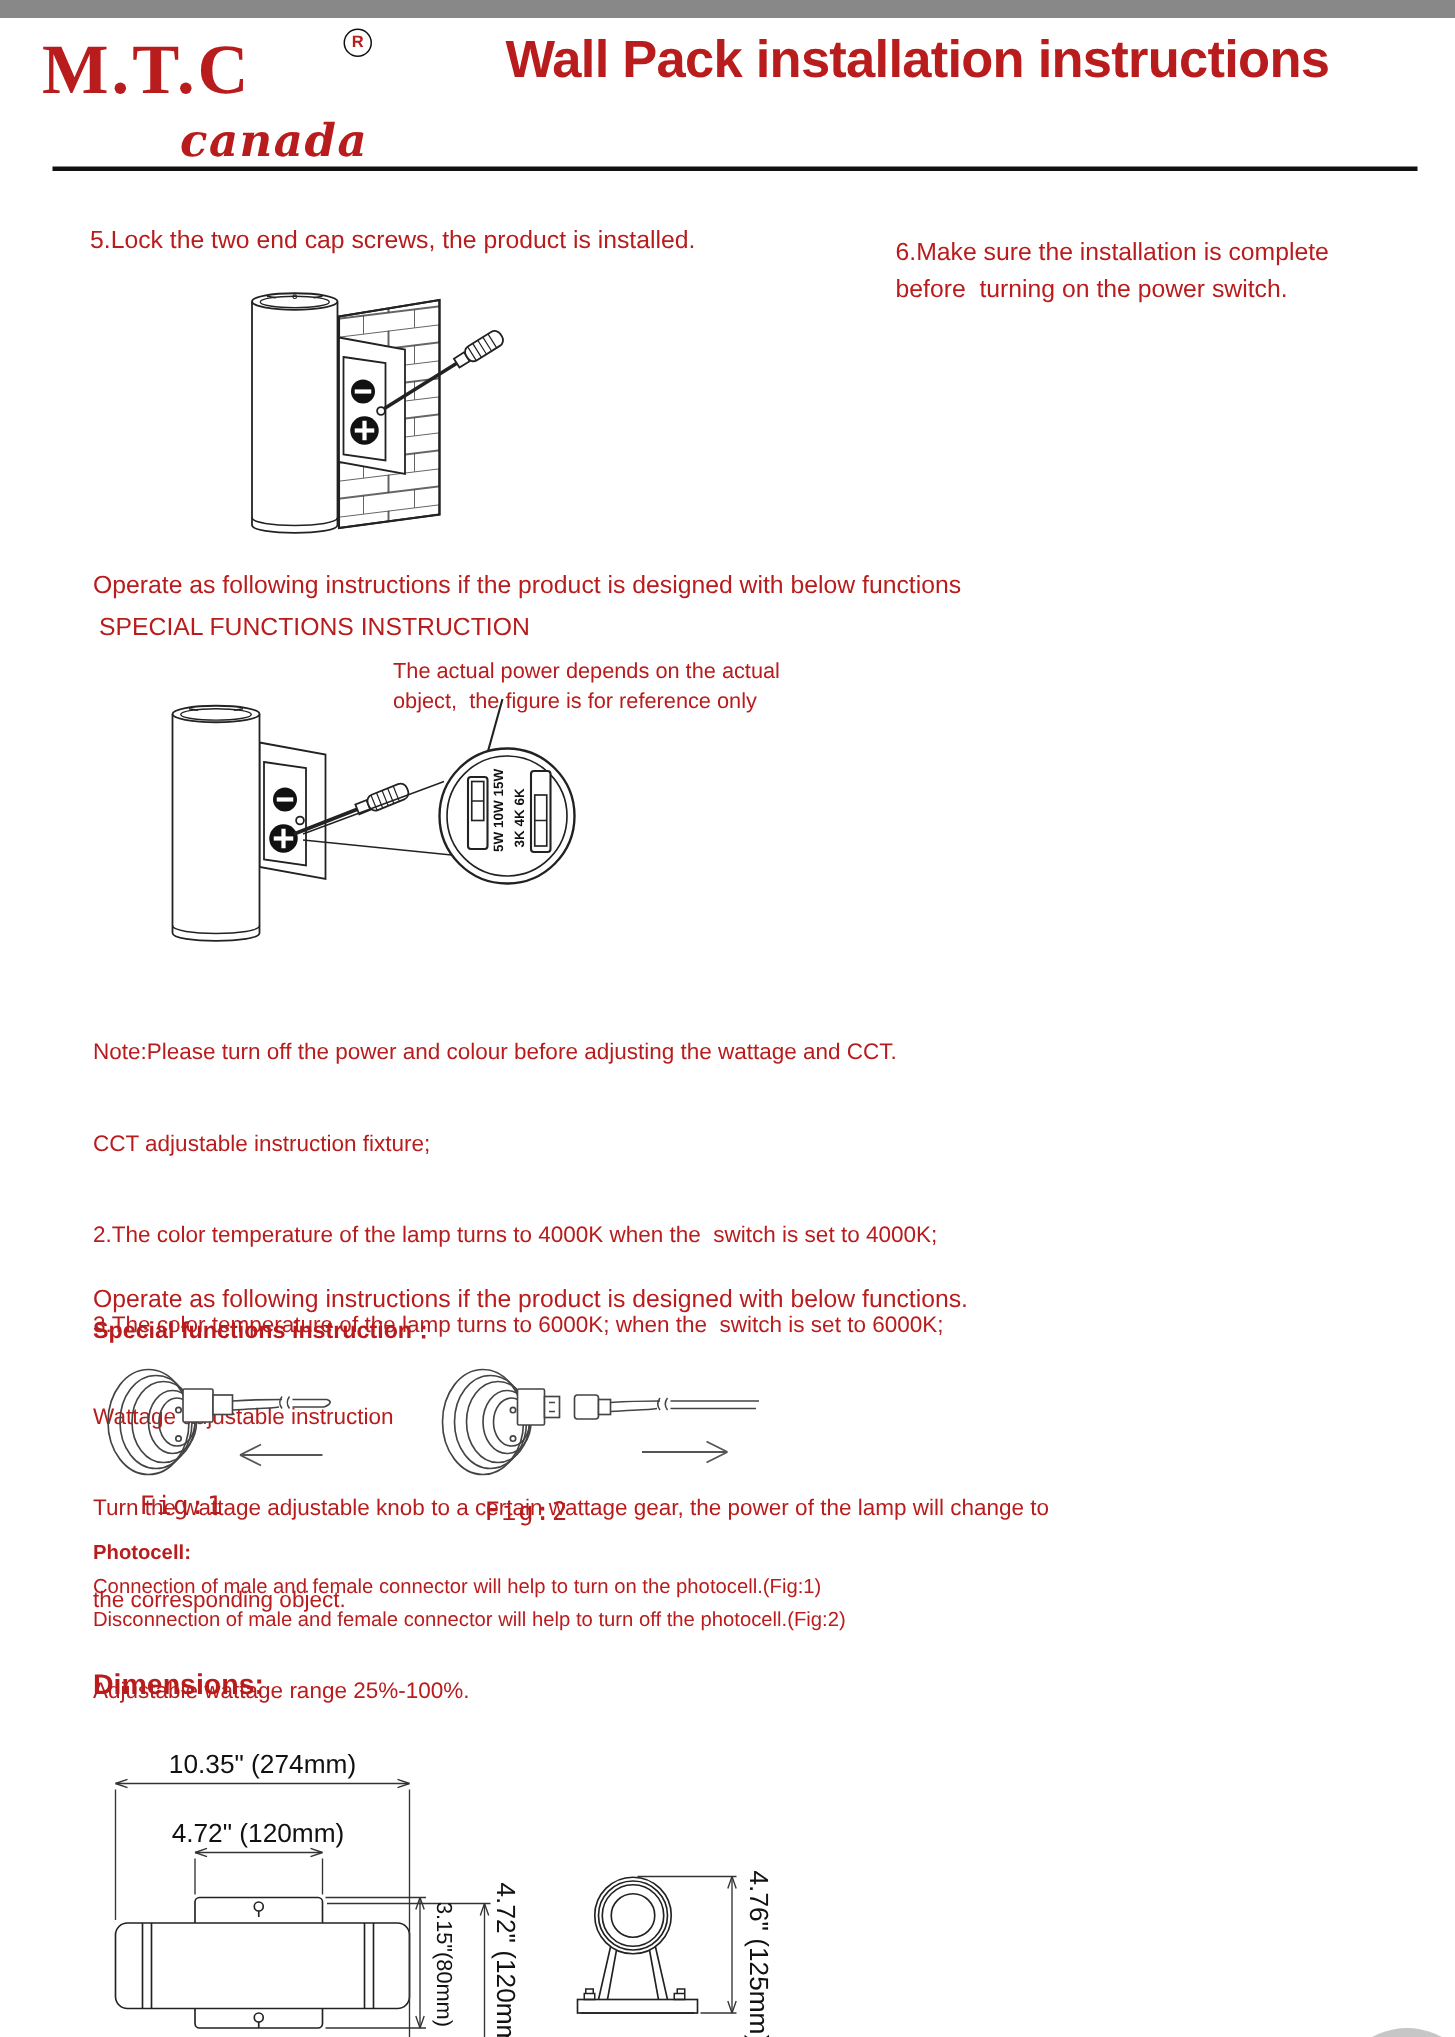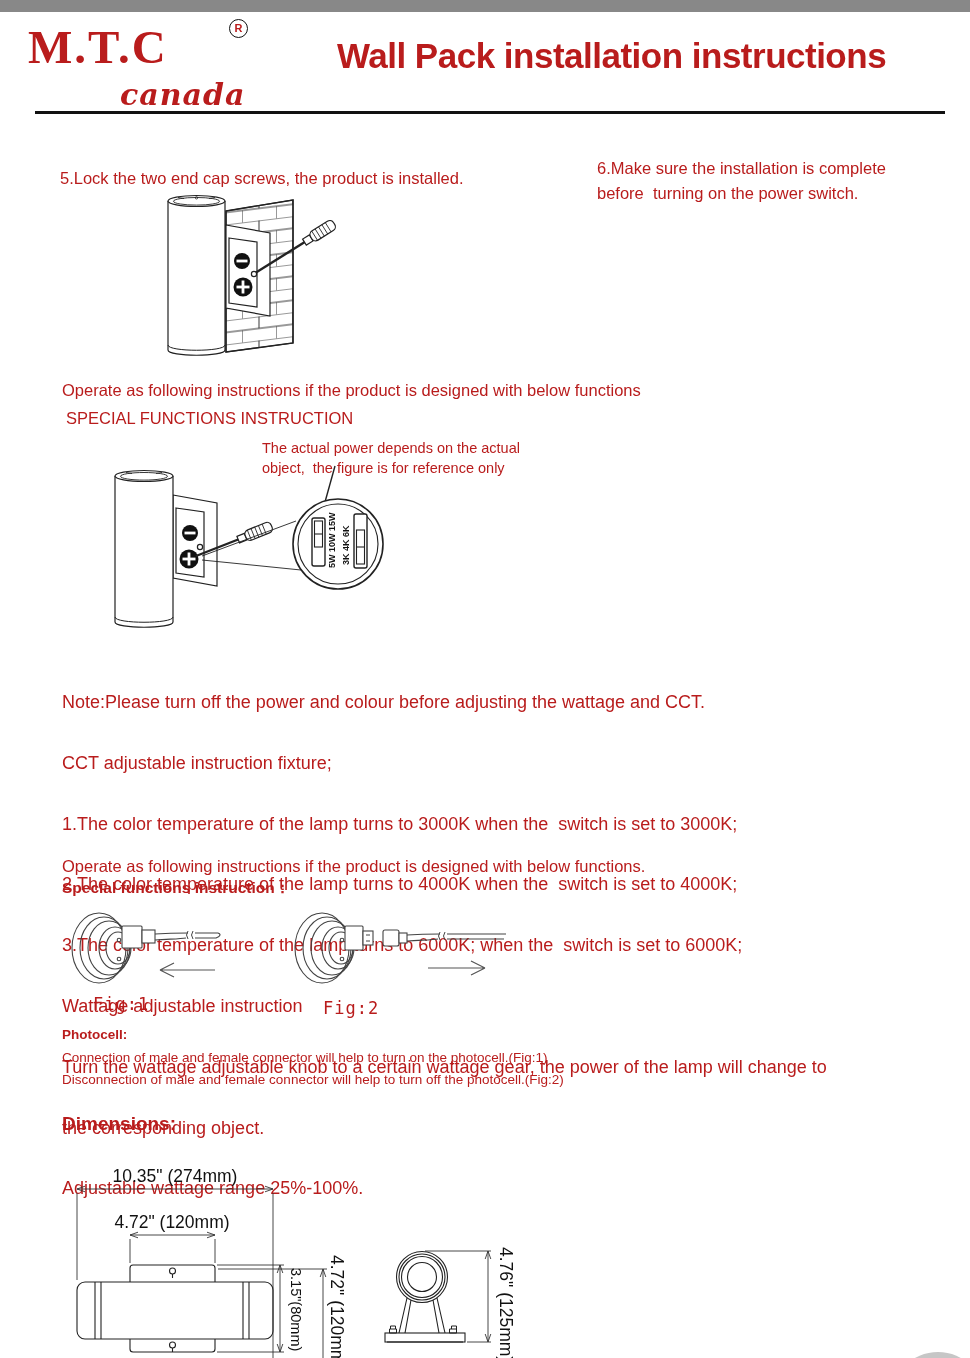--- a/index.html
+++ b/index.html
@@ -9,42 +9,42 @@
     font-family:"Liberation Sans", sans-serif; color:#b91c1c;
   }
   .t { position:absolute; white-space:pre; line-height:1.25; }
   .brand { font-family:"Liberation Serif", serif; font-weight:bold; font-size:47px; letter-spacing:2px; }
   .brand-sub { font-family:"DejaVu Serif", serif; font-style:italic; font-weight:bold; font-size:30px; letter-spacing:1px; }
   .reg { position:absolute; width:17px; height:17px; border:1.6px solid #111; border-radius:50%;
          font-size:11px; line-height:17px; text-align:center; font-weight:bold; }
   .title { font-size:35px; font-weight:bold; letter-spacing:-0.5px; }
   .rule { position:absolute; left:35px; top:99px; width:910px; height:3px; background:#111; }
   .body16 { font-size:16.5px; }
-  .note-block div { font-size:18px; line-height:20.8px; white-space:pre; }
+  .note-block div { font-size:15px; line-height:20.8px; white-space:pre; }
   .bold { font-weight:bold; }
   .small13 { font-size:13.5px; }
   .figlabel { font-family:"DejaVu Sans Mono", monospace; font-size:17px; letter-spacing:1px; }
   .dim-head { font-size:19px; font-weight:bold; }
   svg { position:absolute; }
   svg text { font-family:"Liberation Sans", sans-serif; fill:#111; }
   .badge-outer { position:absolute; left:890px; top:1340px; width:96px; height:96px;
                  border-radius:50%; background:#c6c6c6; }
 </style>
 </head>
 <body>
 
 <div class="page">
 
   <div class="t brand" style="left:28px; top:6px;">M.T.C</div>
   <div class="reg" style="left:229px; top:7px;">R</div>
   <div class="t brand-sub" style="left:120px; top:64px;">canada</div>
-  <div class="t title" style="left:337px; top:22px;text-align:center;">Wall Pack installation instructions</div>
+  <div class="t title" style="left:337px; top:6px;text-align:center;">Wall Pack installation instructions</div>
   <div class="rule"></div>
 
-  <div class="t body16" style="left:60px; top:156px;">5.Lock the two end cap screws, the product is installed.</div>
+  <div class="t body16" style="left:60px; top:138px;">5.Lock the two end cap screws, the product is installed.</div>
   <div class="t body16" style="left:597px; top:146px;">6.Make sure the installation is complete</div>
   <div class="t body16" style="left:597px; top:171px;">before  turning on the power switch.</div>
 
   <svg style="left:140px; top:175px;" width="200" height="180" viewBox="0 0 200 180">
     <defs>
       <pattern id="brick" width="34" height="24" patternUnits="userSpaceOnUse" patternTransform="skewY(-7)">
         <path d="M0 0 H34 M0 12 H34 M17 0 V12 M0 12 V24" stroke="#333" stroke-width="1" fill="none"></path>
       </pattern>
     </defs>
     <g stroke="#222" fill="none" stroke-width="1.2">
@@ -131,21 +131,20 @@
         </g>
       </g>
     </g>
     <text transform="translate(245,106) rotate(-90)" font-size="9" font-weight="bold">5W 10W 15W</text>
     <text transform="translate(259,103) rotate(-90)" font-size="9" font-weight="bold">3K 4K 6K</text>
   </svg>
 
   <div class="t note-block" style="left:62px; top:640px;">
     <div>Note:Please turn off the power and colour before adjusting the wattage and CCT.</div>
     <div>CCT adjustable instruction fixture;</div>
-    <div>1.The color temperature of the lamp turns to 3000K when the  switch is set to 3000K;</div>
     <div>2.The color temperature of the lamp turns to 4000K when the  switch is set to 4000K;</div>
     <div>3.The color temperature of the lamp turns to 6000K; when the  switch is set to 6000K;</div>
     <div>Wattage adjustable instruction</div>
     <div>Turn the wattage adjustable knob to a certain wattage gear, the power of the lamp will change to</div>
     <div>the corresponding object.</div>
     <div>Adjustable wattage range 25%-100%.</div>
   </div>
 
   <div class="t body16" style="left:62px; top:844px;">Operate as following instructions if the product is designed with below functions.</div>
   <div class="t bold" style="left:62px; top:866px; font-size:15.5px;">Special functions instruction：</div>

